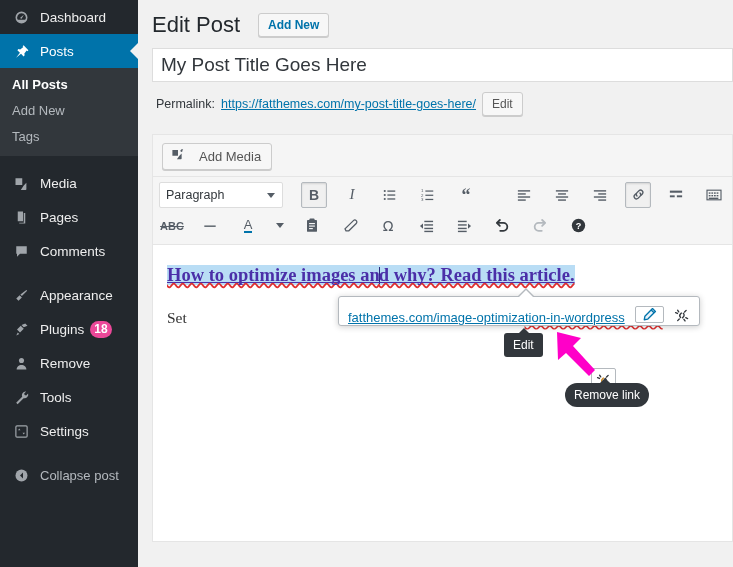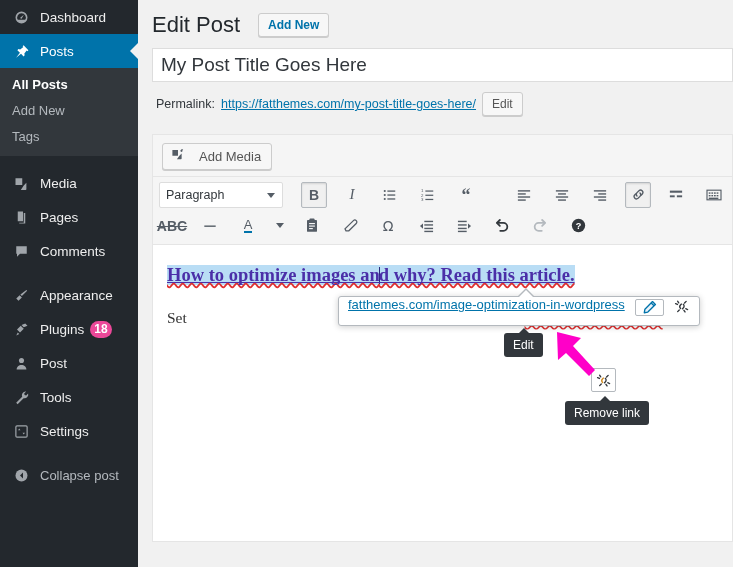--- a/index.html
+++ b/index.html
@@ -244,21 +244,21 @@
   #body-para {
     margin-top: 16px;
     white-space: nowrap;
     font-size: 15.5px;
   }
 
   
   #link-popup {
     position: absolute;
     left: 200px; top: 296px;
-    display: flex; align-items: flex-start;
+    display: flex; align-items: flex-end;
     background: #fff;
     border: 1px solid #b4b9be;
     border-radius: 3px;
     box-shadow: 0 1px 6px rgba(0,0,0,.2);
     height: 30px;
     z-index: 40;
   }
   #link-popup::before {
     content: "";
     position: absolute;
@@ -316,21 +316,21 @@
   .tooltip::before {
     content: "";
     position: absolute;
     top: -5px;
     border-left: 6px solid transparent;
     border-right: 6px solid transparent;
     border-bottom: 6px solid #32373c;
   }
   #tip-edit { left: 366px; top: 333px; }
   #tip-edit::before { left: 14px; }
-  #tip-remove { left: 427px; top: 401px; }
+  #tip-remove { left: 427px; top: 383px; border-radius: 12px; }
   #tip-remove::before { left: 34px; }
 
   
   #float-remove {
     position: absolute;
     left: 453px; top: 368px;
     width: 25px; height: 24px;
     background: #fff;
     border: 1px solid #b4b9be;
     border-radius: 2px;
@@ -428,21 +428,21 @@
       <span class="badge">18</span>
     </div>
 
     <div class="sb-item">
       <span class="sb-ico">
         <svg width="15" height="15" viewBox="0 0 20 20" fill="currentColor">
             <circle cx="10" cy="6" r="3.4"></circle>
             <path d="M3.5 18c0-3.6 2.9-6 6.5-6s6.5 2.4 6.5 6z"></path>
           </svg>
       </span>
-      <span>Post</span>
+      <span>Remove</span>
     </div>
 
     <div class="sb-item">
       <span class="sb-ico">
         <svg width="15" height="15" viewBox="0 0 20 20" fill="currentColor">
             <path d="M15.5 2a5 5 0 00-4.6 7l-8 8 1.9 1.9 8-8a5 5 0 006-6.3l-2.6 2.6-2.1-.5-.5-2.1 2.6-2.6A5 5 0 0015.5 2z"></path>
           </svg>
       </span>
       <span>Tools</span>
     </div>
@@ -591,21 +591,21 @@
                     <rect x="9" y="8" width="2" height="1.6"></rect>
                     <rect x="12" y="8" width="2" height="1.6"></rect>
                     <rect x="3" y="11" width="11" height="1.6"></rect>
                   </g>
                 </svg>
             </div>
           </div>
 
           <div class="tb-row">
             <div class="tb-btn">
-              <span style="font-size:14px;font-weight:bold;text-decoration:line-through;">ABC</span>
+              <span style="font-size:11px;font-weight:bold;text-decoration:line-through;">ABC</span>
             </div>
             <div class="tb-btn">
               <svg width="14" height="14" viewBox="0 0 16 16" fill="currentColor">
                   <rect x="1.5" y="7.4" width="13" height="1.6"></rect>
                 </svg>
             </div>
             <div class="tb-btn">
               <span style="font-size:13px;border-bottom:2.5px solid #0073aa;line-height:12px;">A</span>
             </div>
             <div class="tb-btn" style="width:14px;">

